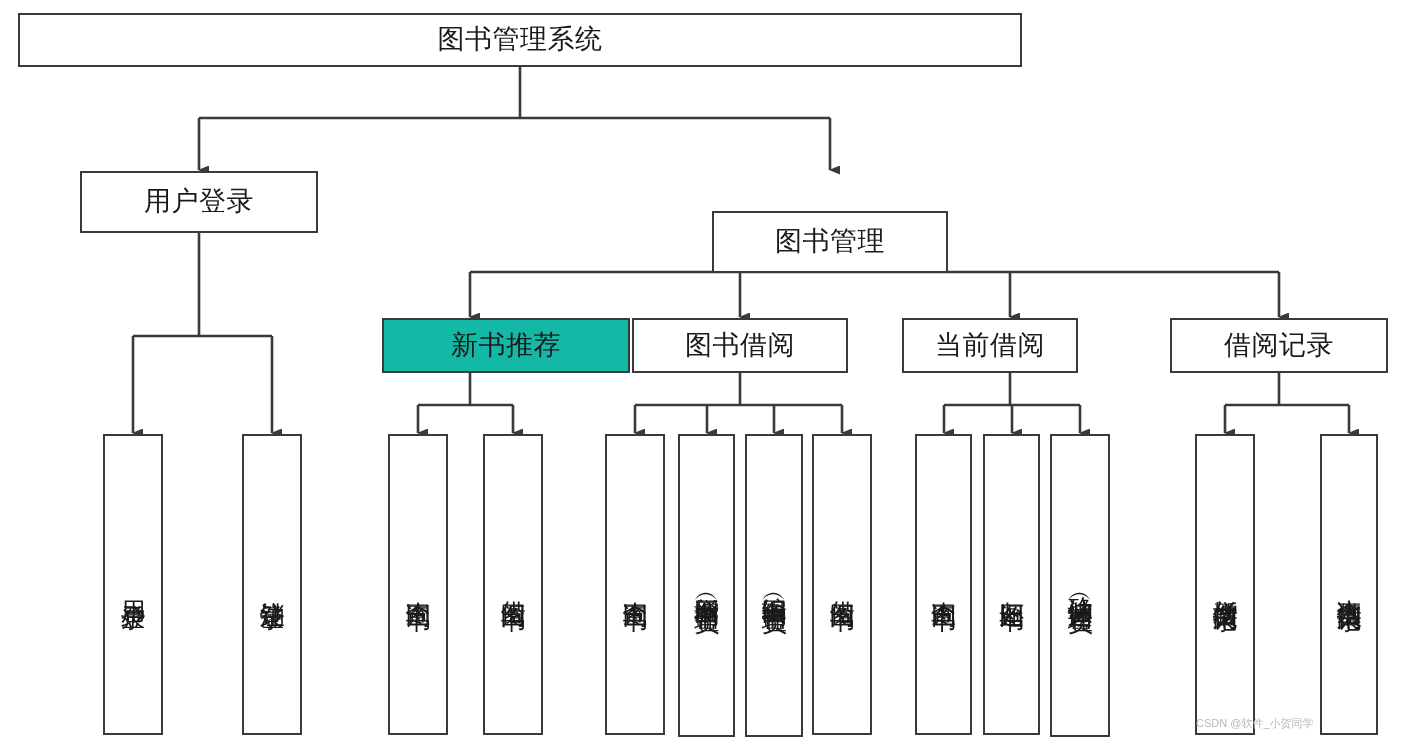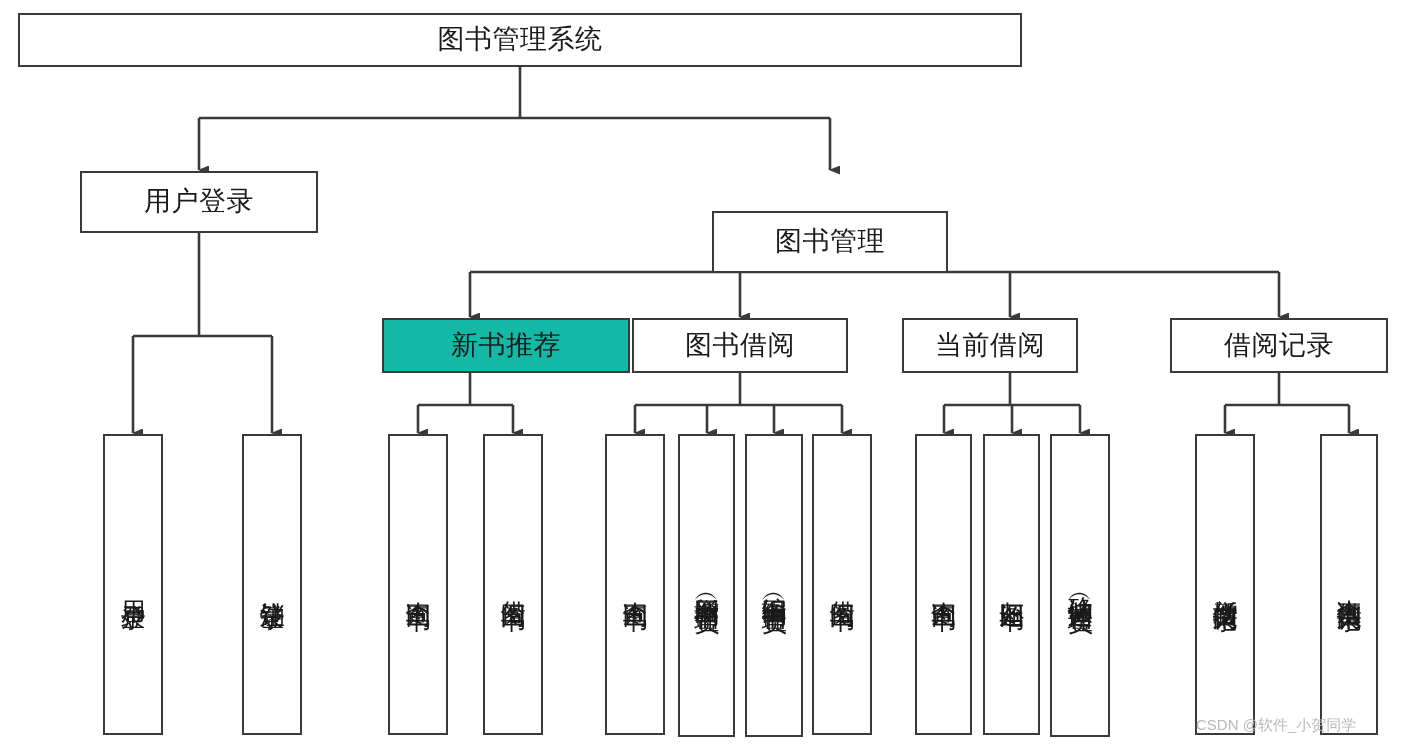--- a/index.html
+++ b/index.html
@@ -52,21 +52,21 @@
     writing-mode: vertical-rl;
     text-orientation: upright;
     font-size: 25px;
     line-height: 1.18;
     letter-spacing: 2px;
     white-space: nowrap;
     text-align: center;
   }
   .watermark {
     position: absolute;
-    font-size: 15px;
+    font-size: 11px;
     color: #b9b9b9;
     white-space: nowrap;
     user-select: none;
   }
 </style>
 </head>
 <body>
 
 <div id="diagram-root">
 

